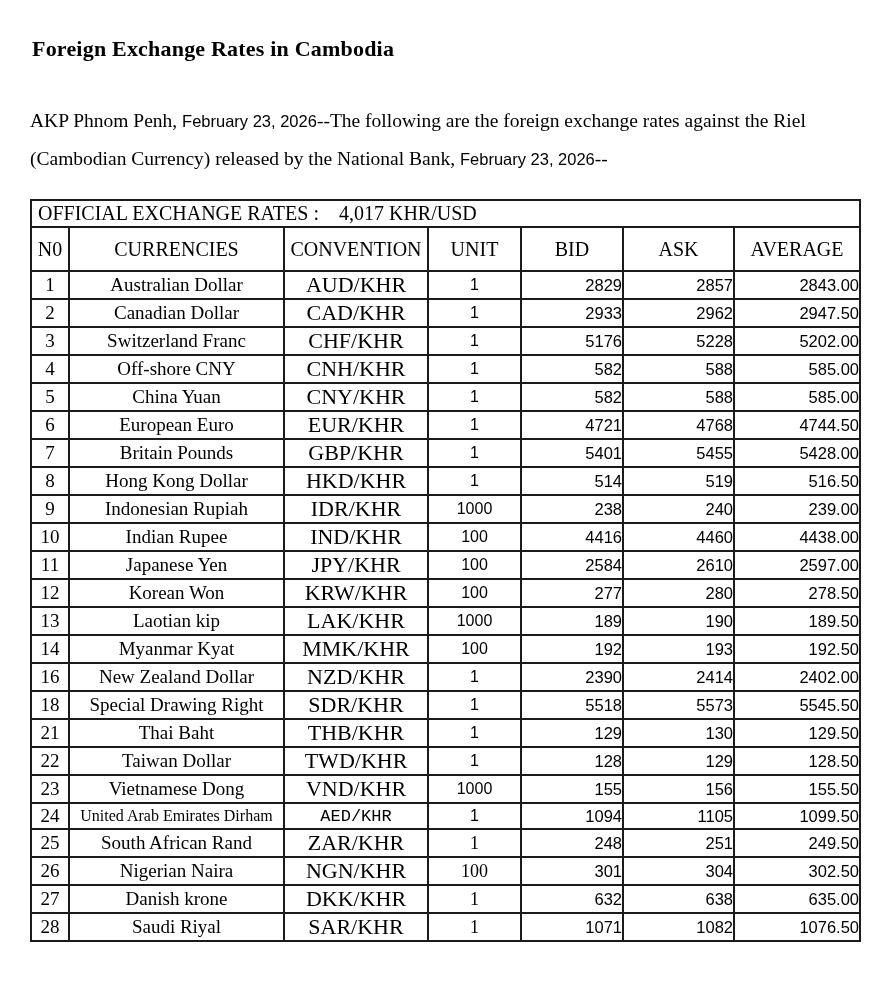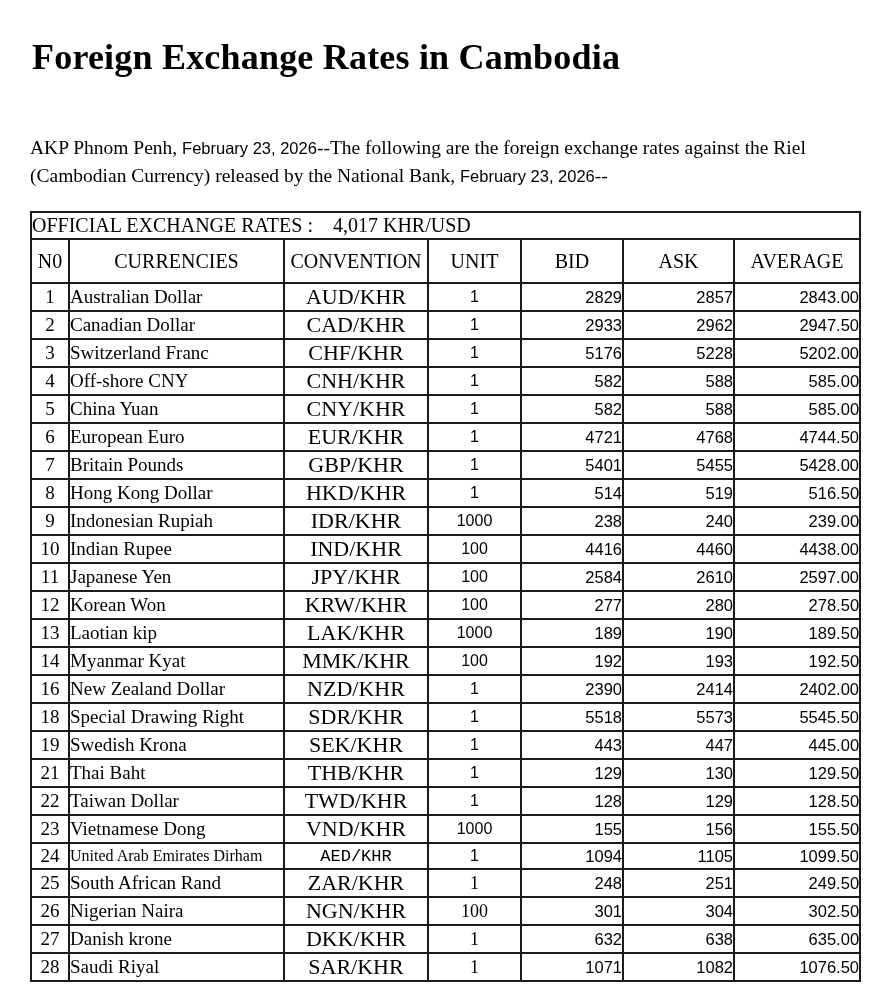--- a/index.html
+++ b/index.html
@@ -9,31 +9,31 @@
     height: 1000px;
     background: #ffffff;
     color: #000000;
     font-family: "Liberation Serif", serif;
     overflow: hidden;
   }
   .page { position: relative; width: 886px; height: 1000px; }
 
   .page-title {
     margin: 36px 0 0 32px;
-    font-size: 36px;
+    font-size: 22px;
     font-weight: 700;
     font-family: "Liberation Serif", serif;
     letter-spacing: 0.2px;
   }
 
   .intro {
-    margin: 56px 0 0 30px;
+    margin: 40px 0 0 30px;
     width: 822px;
     font-size: 19.5px;
-    line-height: 28px;
+    line-height: 37px;
   }
   .intro .date {
     font-family: "Liberation Sans", sans-serif;
     font-size: 16.5px;
   }
 
   table.rates {
     border-collapse: collapse;
     table-layout: fixed;
     width: 829px;
@@ -43,35 +43,35 @@
     border: 2px solid #1b1b1b;
     padding: 0;
     overflow: hidden;
     white-space: nowrap;
   }
 
   tr.caption-row { height: 27px; }
   tr.caption-row td {
     font-size: 20px;
     text-align: left;
-    padding-left: 0;
+    padding-left: 6px;
   }
   .caption-value { margin-left: 20px; }
 
   tr.header-row { height: 44px; }
   tr.header-row th {
     font-weight: 400;
     font-size: 20px;
     text-align: center;
   }
 
   tbody tr { height: 26px; }
 
   .col-no       { text-align: center; font-size: 19px; }
-  .col-currency { text-align: left; padding-left: 4px; font-size: 19px; }
+  .col-currency { text-align: center; padding-left: 4px; font-size: 19px; }
   .name-xs      { font-size: 16px; }
   .col-conv     { text-align: center; font-size: 22px; }
   .conv-sans    { font-family: Liberation Mono, monospace; font-size: 17px; }
   .col-unit     { text-align: center; }
   .unit-sans    { font-family: "Liberation Sans", sans-serif; font-size: 16px; }
   .unit-serif   { font-family: "Liberation Serif", serif; font-size: 18px; }
   .num {
     text-align: right;
     padding-right: 3px;
     font-family: "Liberation Sans", sans-serif;
@@ -250,29 +250,20 @@
         <tr>
           <td class="col-no">18</td>
           <td class="col-currency">Special Drawing Right</td>
           <td class="col-conv">SDR/KHR</td>
           <td class="col-unit unit-sans">1</td>
           <td class="num">5518</td>
           <td class="num">5573</td>
           <td class="num">5545.50</td>
         </tr>
         <tr>
-          <td class="col-no">19</td>
-          <td class="col-currency">Swedish Krona</td>
-          <td class="col-conv">SEK/KHR</td>
-          <td class="col-unit unit-sans">1</td>
-          <td class="num">443</td>
-          <td class="num">447</td>
-          <td class="num">445.00</td>
-        </tr>
-        <tr>
           <td class="col-no">21</td>
           <td class="col-currency">Thai Baht</td>
           <td class="col-conv">THB/KHR</td>
           <td class="col-unit unit-sans">1</td>
           <td class="num">129</td>
           <td class="num">130</td>
           <td class="num">129.50</td>
         </tr>
         <tr>
           <td class="col-no">22</td>

